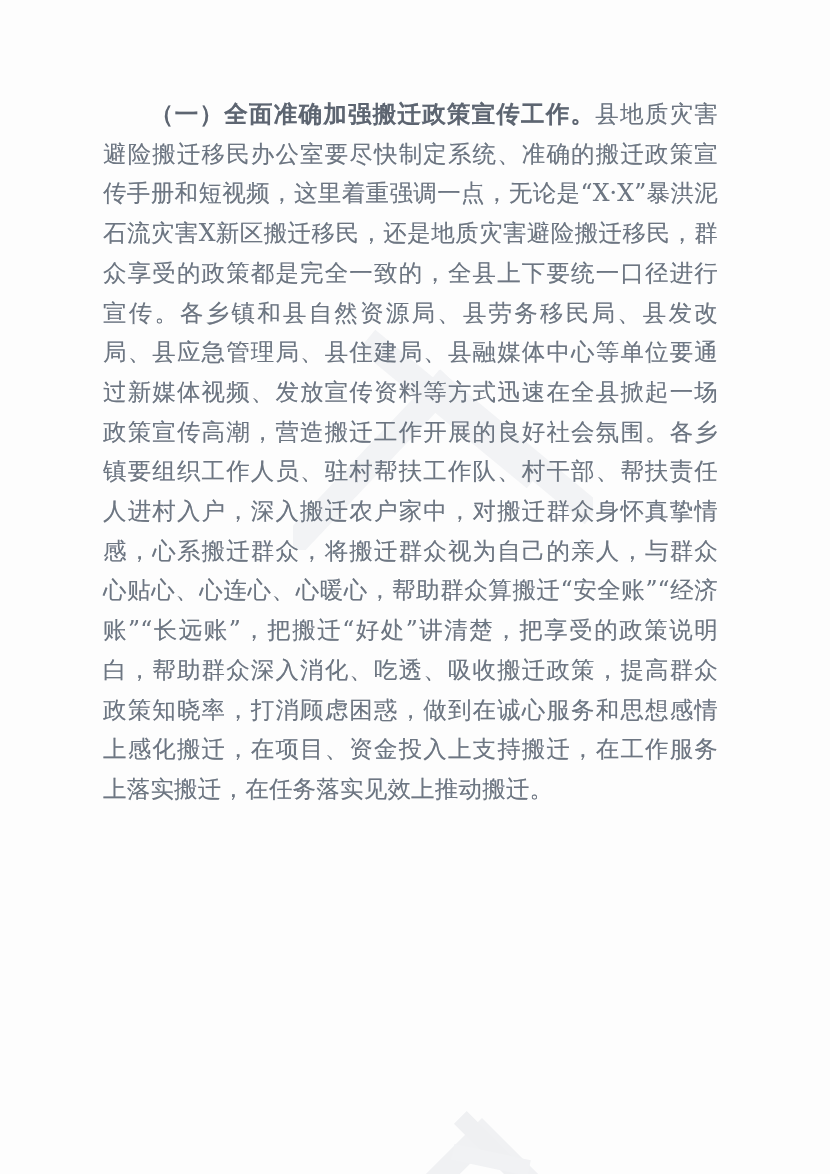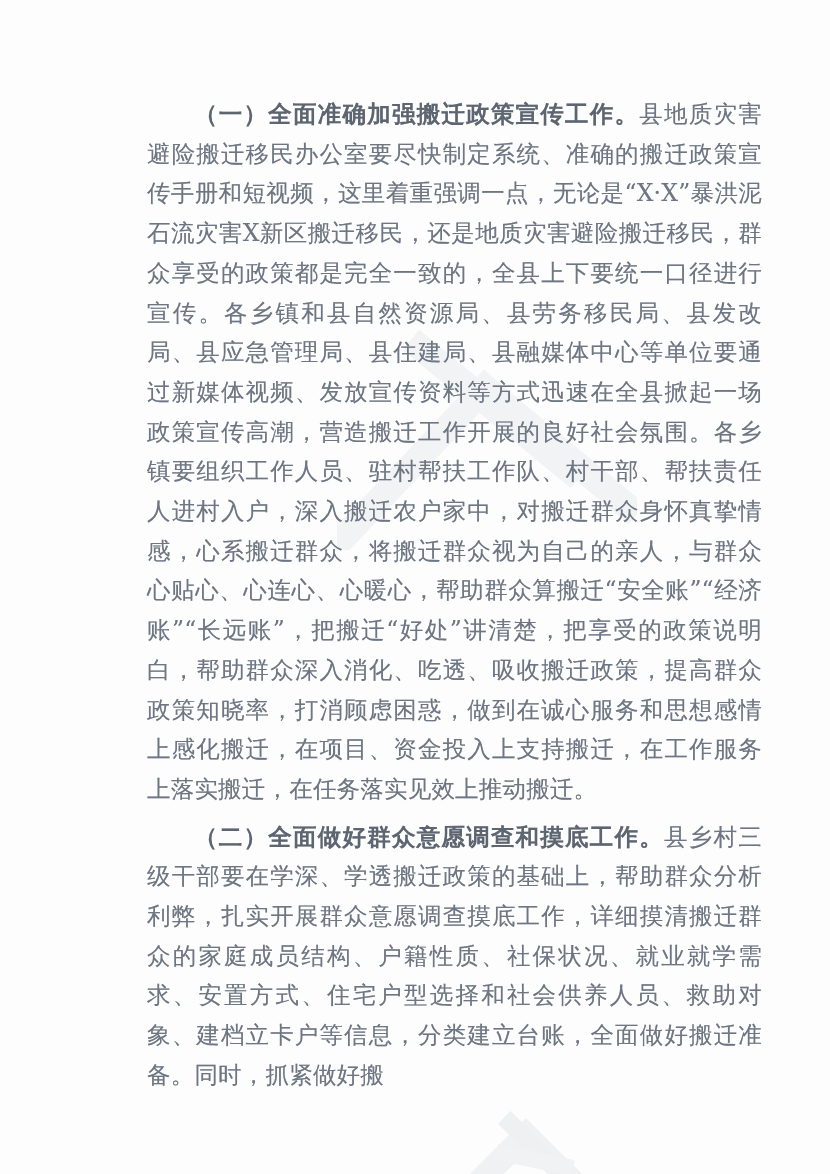--- a/index.html
+++ b/index.html
@@ -11,21 +11,20 @@
     height: 1174px;
     background: #fdfdfd;
     overflow: hidden;
     position: relative;
     font-family: "DejaVu Serif", "Liberation Serif", serif;
   }
   .page {
     position: absolute;
     inset: 0;
     background: #fdfdfd;
-    margin-left: 44px;
   }
   
   .watermark {
     position: absolute;
     z-index: 0;
     pointer-events: none;
   }
   .wm-mid {
     left: 293px;
     top: 330px;
@@ -95,16 +94,15 @@
       </g>
     </svg>
   </div>
 
   <div class="watermark wm-bottom-diamond"></div>
   <div class="watermark wm-bottom-bar1"></div>
   <div class="watermark wm-bottom-bar2"></div>
 
   <div class="content">
     <p><strong>（一）全面准确加强搬迁政策宣传工作。</strong><span>县地质灾害避险搬迁移民办公室要尽快制定系统、准确的搬迁政策宣传手册和短视频，这里着重强调一点，无论是“X·X”暴洪泥石流灾害X新区搬迁移民，还是地质灾害避险搬迁移民，群众享受的政策都是完全一致的，全县上下要统一口径进行宣传。各乡镇和县自然资源局、县劳务移民局、县发改局、县应急管理局、县住建局、县融媒体中心等单位要通过新媒体视频、发放宣传资料等方式迅速在全县掀起一场政策宣传高潮，营造搬迁工作开展的良好社会氛围。各乡镇要组织工作人员、驻村帮扶工作队、村干部、帮扶责任人进村入户，深入搬迁农户家中，对搬迁群众身怀真挚情感，心系搬迁群众，将搬迁群众视为自己的亲人，与群众心贴心、心连心、心暖心，帮助群众算搬迁“安全账”“经济账”“长远账”，把搬迁“好处”讲清楚，把享受的政策说明白，帮助群众深入消化、吃透、吸收搬迁政策，提高群众政策知晓率，打消顾虑困惑，做到在诚心服务和思想感情上感化搬迁，在项目、资金投入上支持搬迁，在工作服务上落实搬迁，在任务落实见效上推动搬迁。</span></p>
-    <p><strong>（二）全面做好群众意愿调查和摸底工作。</strong><span>县乡村三级干部要在学深、学透搬迁政策的基础上，帮助群众分析利弊，扎实开展群众意愿调查摸底工作，详细摸清搬迁群众的家庭成员结构、户籍性质、社保状况、就业就学需求、安置方式、住宅户型选择和社会供养人员、救助对象、建档立卡户等信息，分类建立台账，全面做好搬迁准备。同时，抓紧做好搬</span></p>
   </div>
 
 </div>
 
 </body></html>

